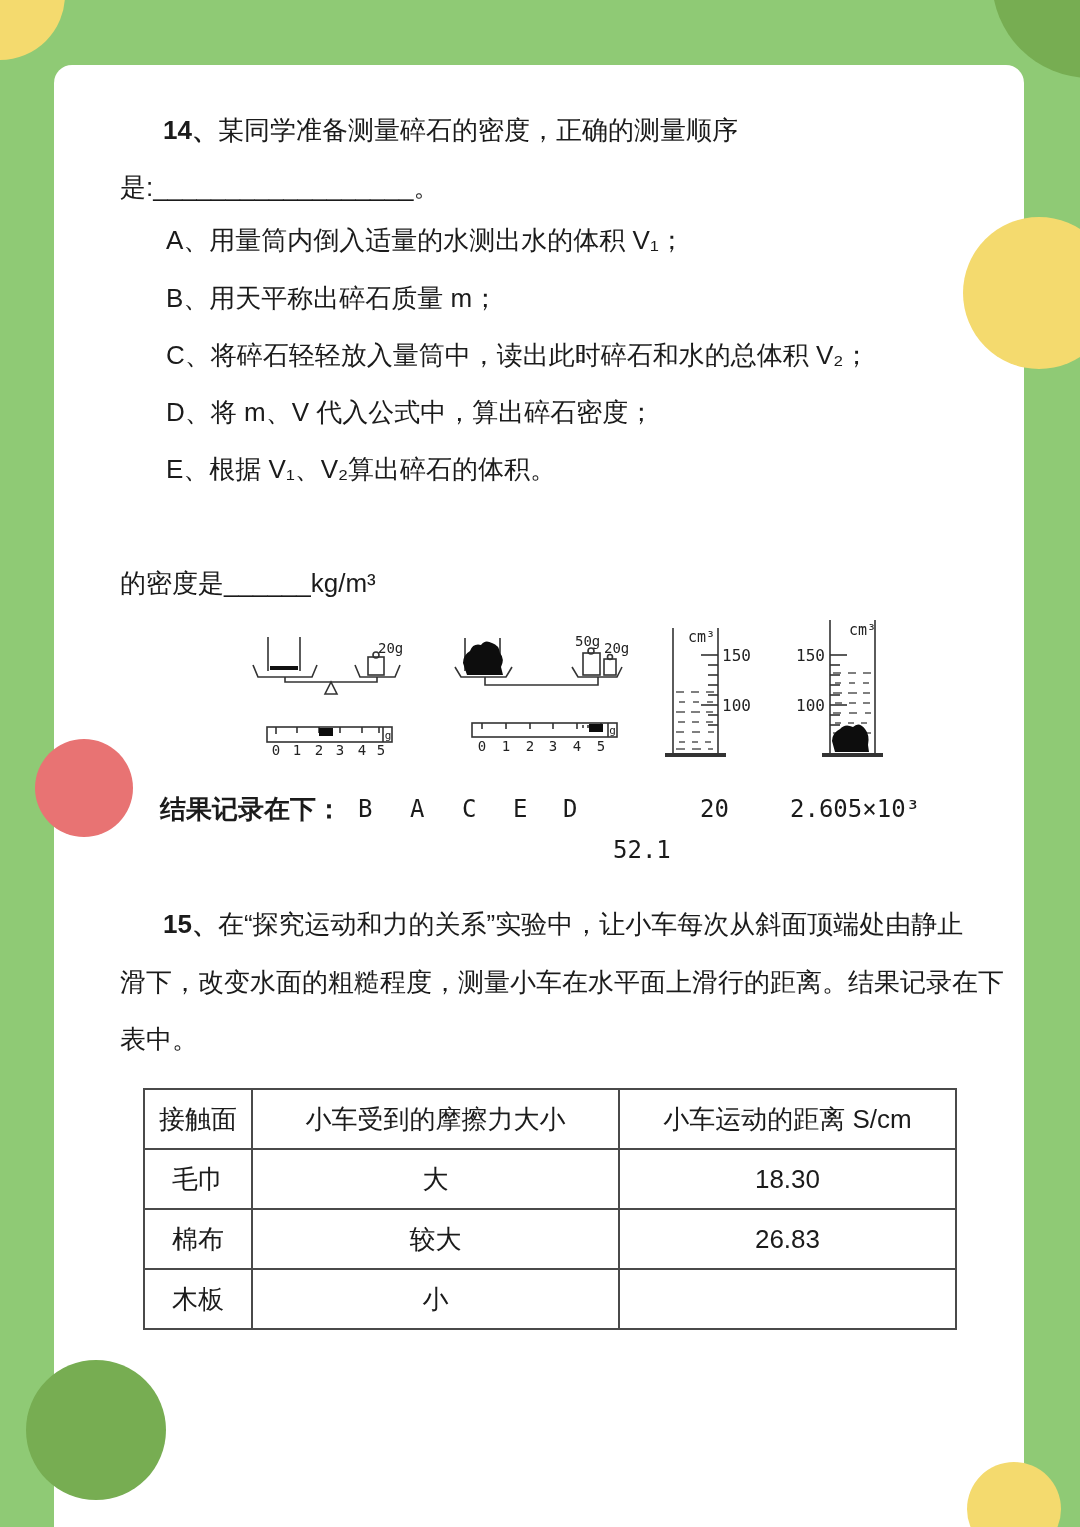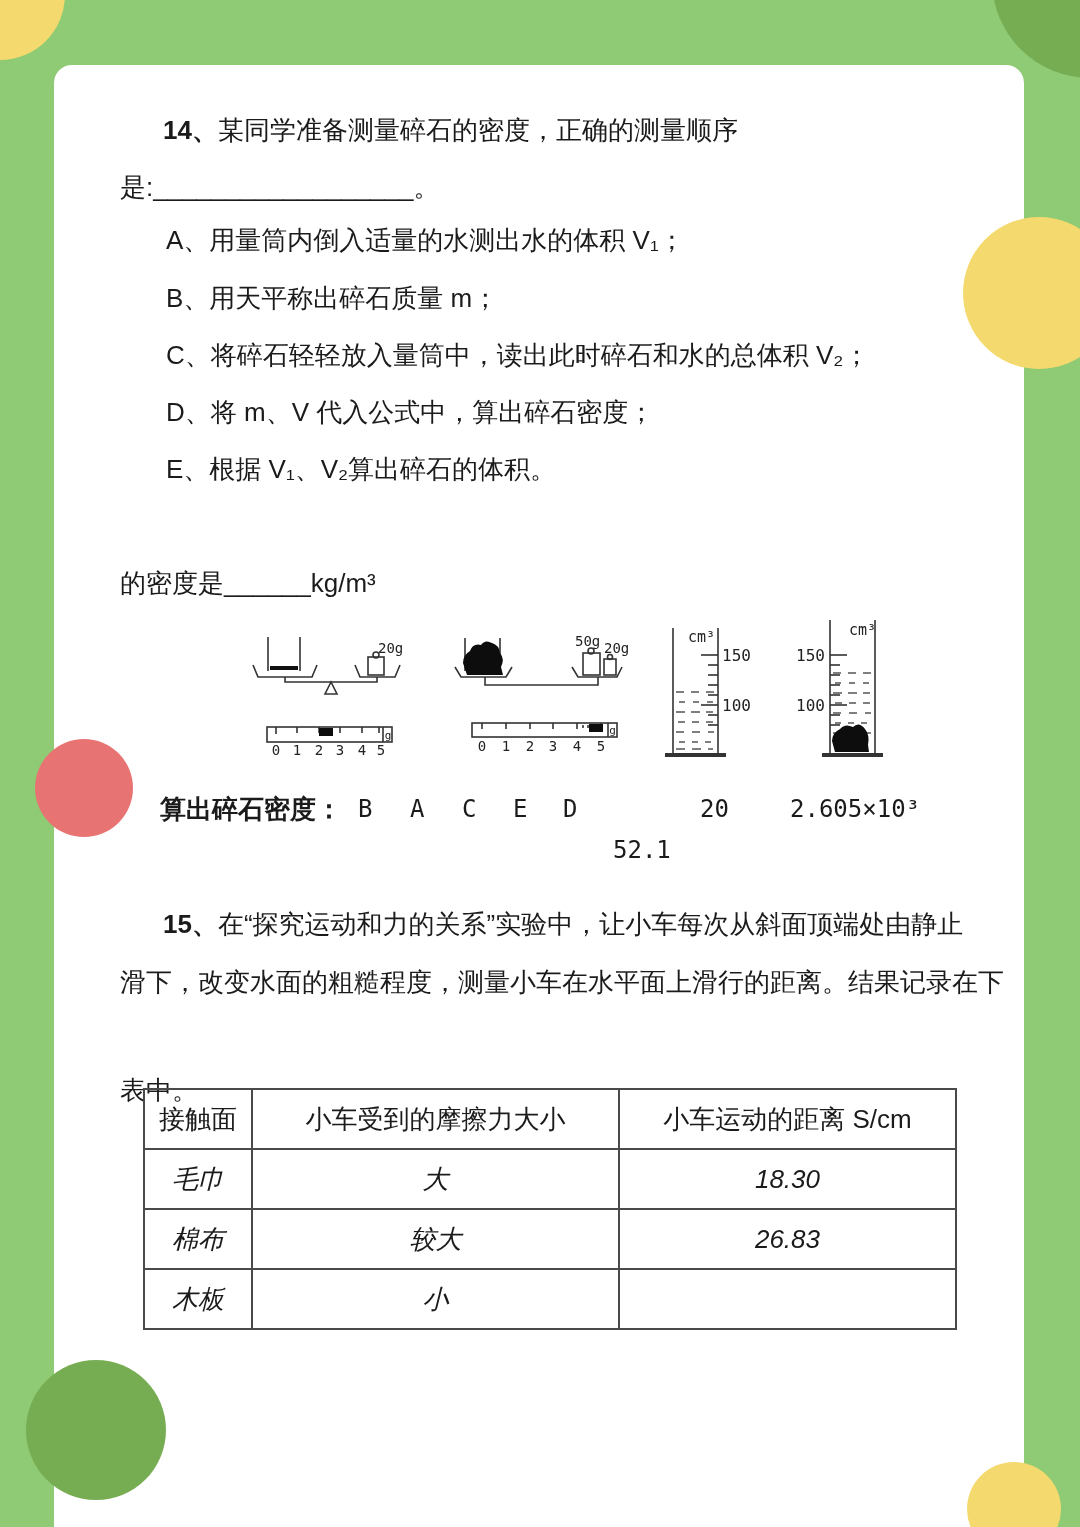--- a/index.html
+++ b/index.html
@@ -19,21 +19,21 @@
   .ans-item{position:absolute;font-family:"DejaVu Sans Mono",monospace;font-size:24px;white-space:nowrap;}
   table.exp{
     position:absolute;left:89px;top:1023px;width:812px;
     border-collapse:collapse;table-layout:fixed;
   }
   table.exp th,table.exp td{
     border:2px solid #4a4a4a;font-weight:normal;
     font-size:26px;text-align:center;vertical-align:middle;padding:0;
   }
   table.exp th{height:58px;}
-  table.exp td{height:58px;font-style:italic;}
+  table.exp td{height:58px;}
   .col-surface{width:108px;}
   .col-friction{width:367px;}
   .col-distance{width:337px;}
   svg text{fill:#222;font-family:"DejaVu Sans Mono",monospace;}
   svg .ln{stroke:#333;stroke-width:1.6;fill:none;}
   svg .thick{stroke:#111;stroke-width:4;fill:none;}
   svg .dash{stroke:#555;stroke-width:1.4;fill:none;}
   svg .blob{fill:#0d0d0d;stroke:none;}
 </style>
 </head>
@@ -175,33 +175,33 @@
         <line class="dash" x1="588" y1="78" x2="625" y2="78" stroke-dasharray="9 6"></line>
         <line class="dash" x1="590" y1="88" x2="627" y2="88" stroke-dasharray="7 7"></line>
         <line class="dash" x1="588" y1="98" x2="626" y2="98" stroke-dasharray="8 8"></line>
         <line class="dash" x1="590" y1="108" x2="627" y2="108" stroke-dasharray="6 7"></line>
         <line class="dash" x1="588" y1="118" x2="626" y2="118" stroke-dasharray="9 7"></line>
       </g>
       <path class="blob" d="M590,137 L587,126 Q587,118 595,114 Q600,108 608,112 Q614,106 620,114 Q625,120 623,130 L624,137 Z"></path>
     </g>
   </svg>
 
-  <div class="ans-label" style="left:106px;top:727px;">算出碎石密度：</div>
+  <div class="ans-label" style="left:106px;top:727px;">结果记录在下：</div>
   <div class="ans-item" style="left:304px;top:730px;">B</div>
   <div class="ans-item" style="left:356px;top:730px;">A</div>
   <div class="ans-item" style="left:408px;top:730px;">C</div>
   <div class="ans-item" style="left:459px;top:730px;">E</div>
   <div class="ans-item" style="left:509px;top:730px;">D</div>
   <div class="ans-item" style="left:559px;top:730px;margin-top:41px;">52.1</div>
   <div class="ans-item" style="left:646px;top:730px;">20</div>
   <div class="ans-item" style="left:736px;top:730px;">2.605×10³</div>
 
   <div class="tline" style="left:109px;top:842px;"><span class="bold">15、</span><span>在“探究运动和力的关系”实验中，让小车每次从斜面顶端处由静止</span></div>
   <div class="tline" style="left:66px;top:900px;">滑下，改变水面的粗糙程度，测量小车在水平面上滑行的距离。结果记录在下</div>
-  <div class="tline" style="left:66px;top:1008px;text-align:right;">表中。</div>
+  <div class="tline" style="left:66px;top:957px;text-align:right;">表中。</div>
 
   <table class="exp">
     <colgroup>
       <col class="col-surface">
         <col class="col-friction">
         <col class="col-distance">
     </colgroup>
     <thead>
       <tr>
         <th>接触面</th>

